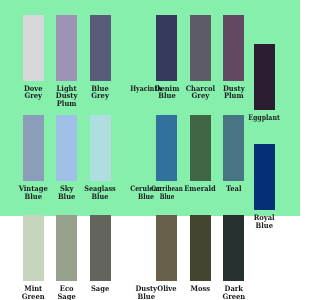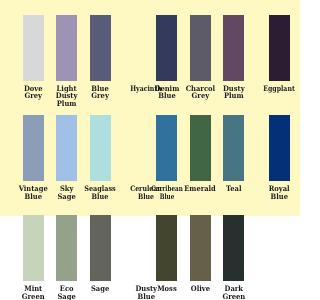--- a/index.html
+++ b/index.html
@@ -8,21 +8,21 @@
     width: 300px;
     height: 300px;
     background: #ffffff;
     font-family: "DejaVu Serif", serif;
     overflow: hidden;
   }
   .chart {
     position: absolute;
     left: 0; top: 0;
     width: 300px; height: 216px;
-    background: #fef9c3;
+    background: #86efac;
   }
   .row {
     position: absolute;
     left: 22.7px;
     width: 255px;
     height: 100px;
   }
   .row:nth-child(1) { top: 15.0px; }
   .row:nth-child(2) { top: 115.1px; }
   .row:nth-child(3) { top: 215.2px; }
@@ -31,21 +31,21 @@
     top: 0;
     width: 21px;
   }
   .cell:nth-child(1) { left: 0.00px; }
   .cell:nth-child(2) { left: 33.44px; text-decoration: underline; }
   .cell:nth-child(3) { left: 66.88px; }
   .cell:nth-child(4) { left: 113px; padding-left: 20px; }
   .cell:nth-child(5) { left: 133.76px; }
   .cell:nth-child(6) { left: 167.20px; }
   .cell:nth-child(7) { left: 200.64px; }
-  .cell:nth-child(8) { left: 246px; }
+  .cell:nth-child(8) { left: 231px; margin-top: 29px; }
   .swatch {
     width: 21px;
     height: 65.9px;
     background: #cccccc;
   }
   .label {
     position: absolute;
     top: 69.5px;
     left: -14.5px;
     width: 50px;
@@ -107,21 +107,21 @@
   </div>
   <div class="row">
     <div class="cell">
       <div class="swatch" style="background: rgb(140, 157, 186);"></div>
       <div class="label">Vintage
 Blue</div>
     </div>
     <div class="cell">
       <div class="swatch" style="background: rgb(160, 192, 232);"></div>
       <div class="label">Sky
-Sage</div>
+Blue</div>
     </div>
     <div class="cell">
       <div class="swatch" style="background: rgb(175, 222, 225);"></div>
       <div class="label" style="transform: translateZ(0px) scaleX(0.963506);">Seaglass
 Blue</div>
     </div>
     <div class="cell">
       <div class="swatch" style="background: rgb(111, 175, 215);"></div>
       <div class="label" style="transform: translateZ(0px) scaleX(0.922207);">Cerulean
 Blue</div>
@@ -159,26 +159,26 @@
     <div class="cell">
       <div class="swatch" style="background: rgb(99, 100, 92);"></div>
       <div class="label">Sage</div>
     </div>
     <div class="cell">
       <div class="swatch" style="background: rgb(82, 94, 104);"></div>
       <div class="label">Dusty
 Blue</div>
     </div>
     <div class="cell">
+      <div class="swatch" style="background: rgb(102, 95, 73);"></div>
+      <div class="label">Olive</div>
+    </div>
+    <div class="cell">
       <div class="swatch" style="background: rgb(68, 69, 46);"></div>
       <div class="label">Moss</div>
-    </div>
-    <div class="cell">
-      <div class="swatch" style="background: rgb(102, 95, 73);"></div>
-      <div class="label">Olive</div>
     </div>
     <div class="cell">
       <div class="swatch" style="background: rgb(38, 48, 46);"></div>
       <div class="label">Dark
 Green</div>
     </div>
   </div>
 </div>
 
 </body></html>

